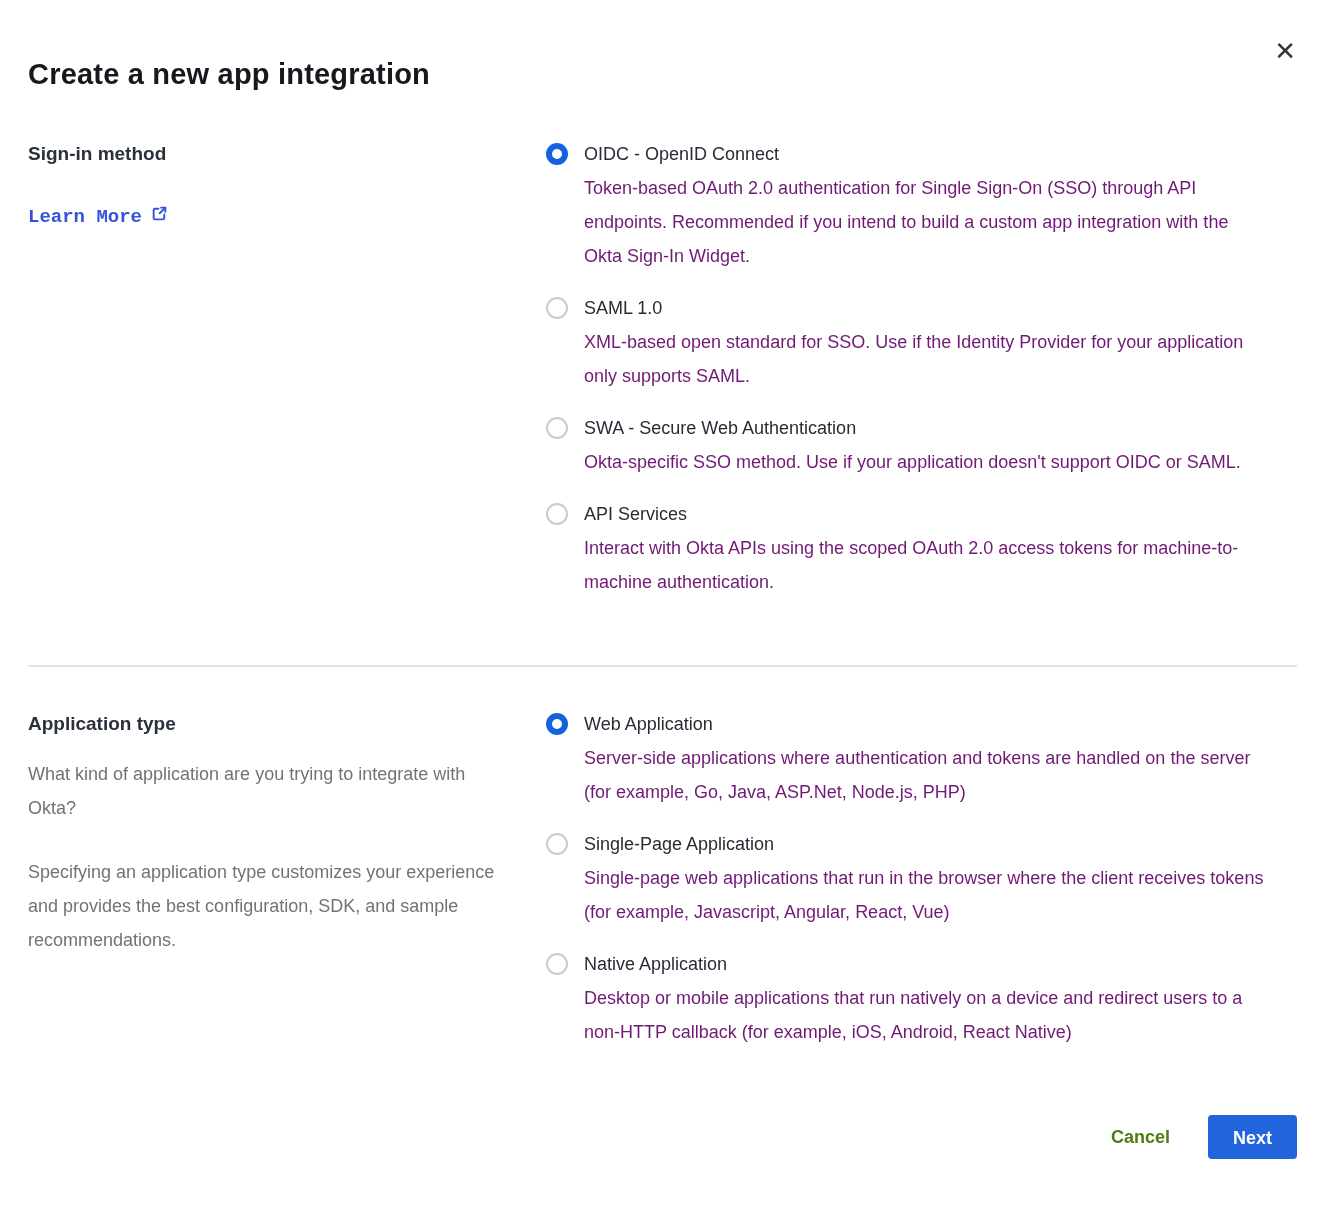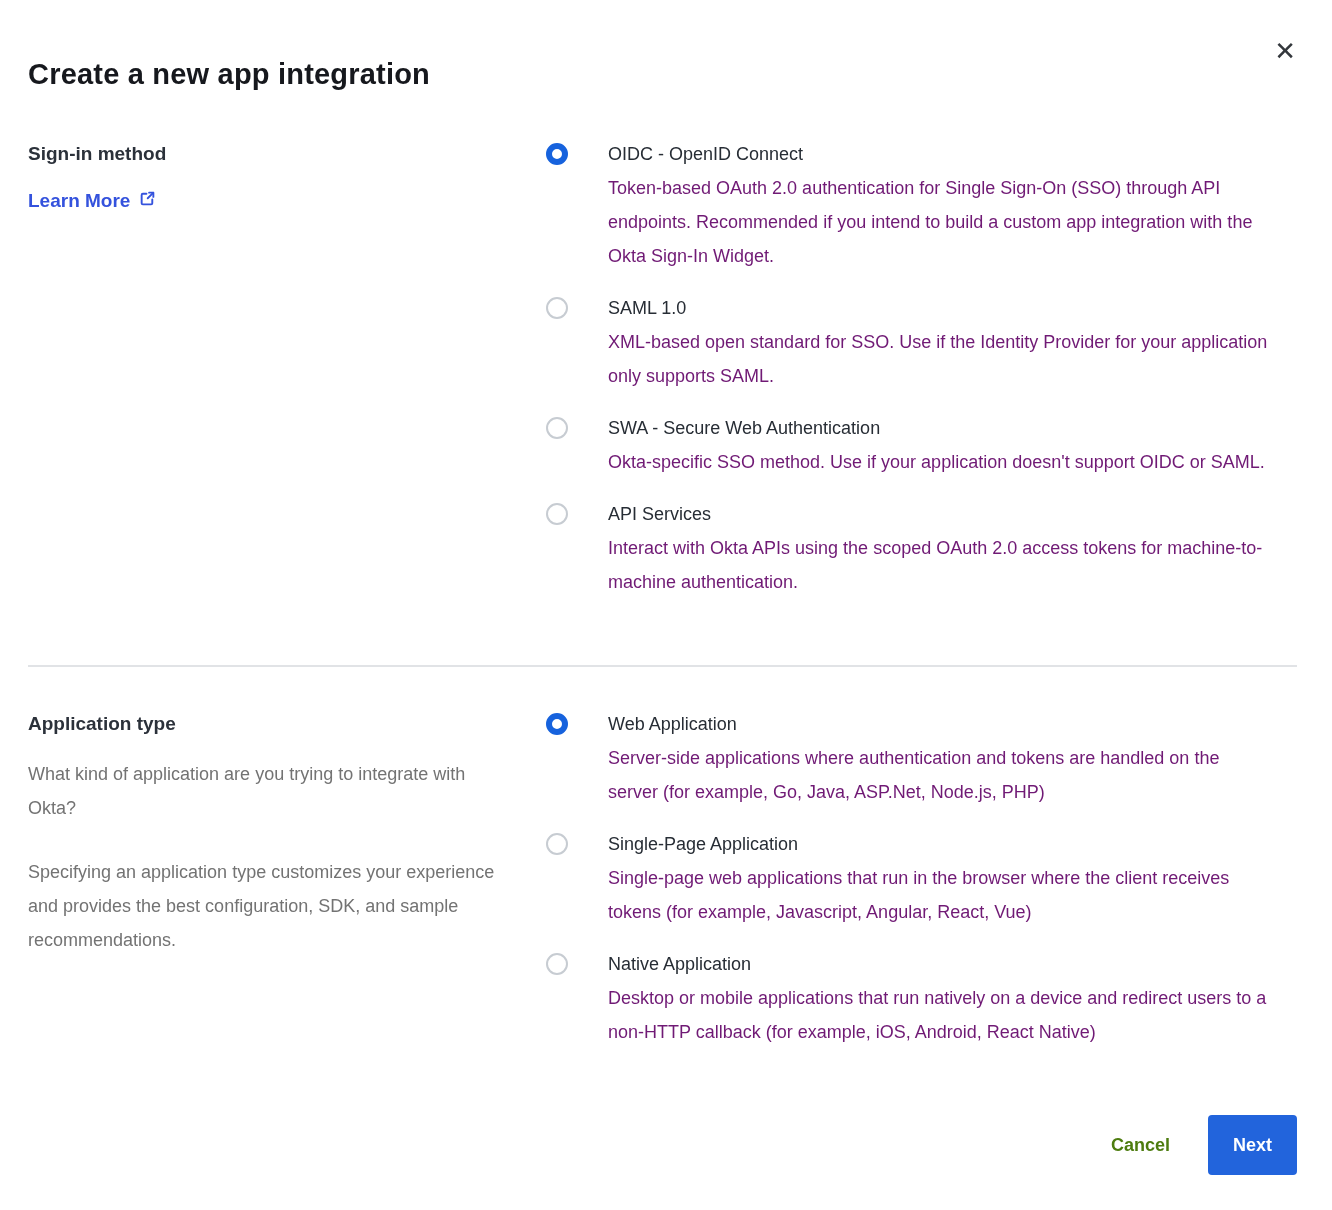--- a/index.html
+++ b/index.html
@@ -33,38 +33,38 @@
     column-gap: 28px;
   }
   .left-col h2 {
     margin: 0 0 16px 0;
     font-size: 19px; font-weight: 700; color: #2b313a;
     line-height: 34px;
   }
   .learn-more {
     display: inline-flex; align-items: center; gap: 9px;
     font-size: 19px; font-weight: 700; color: #3452dd;
-    text-decoration: none; cursor: pointer; margin-top: 3px;
+    text-decoration: none; cursor: pointer; margin-top: 18px; font-family: Liberation Mono, monospace;
   }
   .left-col p {
     margin: 0 0 30px 0;
     font-size: 18px; line-height: 34px; color: #737373;
     max-width: 470px;
   }
   .right-col { max-width: 725px; }
   .option {
     display: flex; gap: 16px; margin-bottom: 18px; cursor: pointer;
   }
   .radio {
     width: 22px; height: 22px; border-radius: 50%;
     border: 2px solid #c7ccd2; background: #fff;
     flex: none; margin-top: 6px;
   }
   .radio.selected { border: 6.5px solid #1662dd; }
-  .opt-text { display: block; margin-left: 24px; }
+  .opt-text { display: block; }
   .opt-label {
     display: block; font-size: 18px; line-height: 34px; color: #272d35;
   }
   .opt-desc {
     display: block; font-size: 18px; line-height: 34px; color: #701a75;
   }
   hr.divider {
     border: none; border-top: 2px solid #e1e3e6;
     margin: 48px 0 40px 0;
   }
@@ -74,21 +74,21 @@
   }
   .cancel-link {
     font-size: 18px; font-weight: 700; color: #4d7c0f;
     text-decoration: none; cursor: pointer;
   }
   .next-btn {
     background: #2264dc; color: #ffffff;
     font-family: inherit; font-size: 18px; font-weight: 700;
     border: none; border-radius: 4px;
     padding: 13px 25px; cursor: pointer;
-    min-width: 84px; height: 60px;
+    min-width: 84px; height: 44px;
   }
   .ext-icon { display: inline-block; }
 </style>
 </head>
 <body>
 
 <div class="dialog">
 
   <button class="close-btn">
     <span>✕</span>

